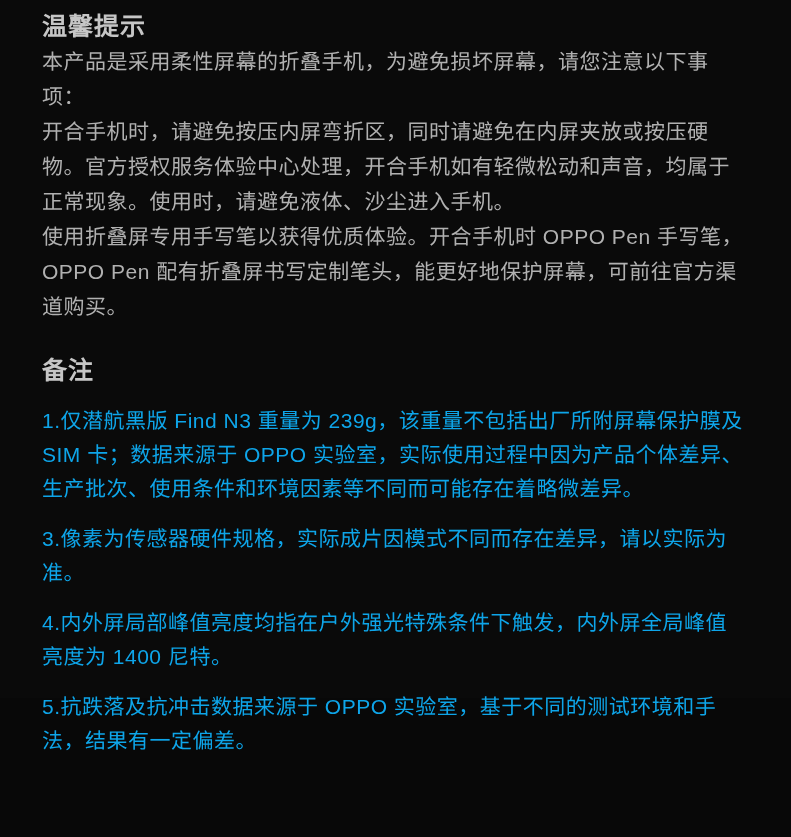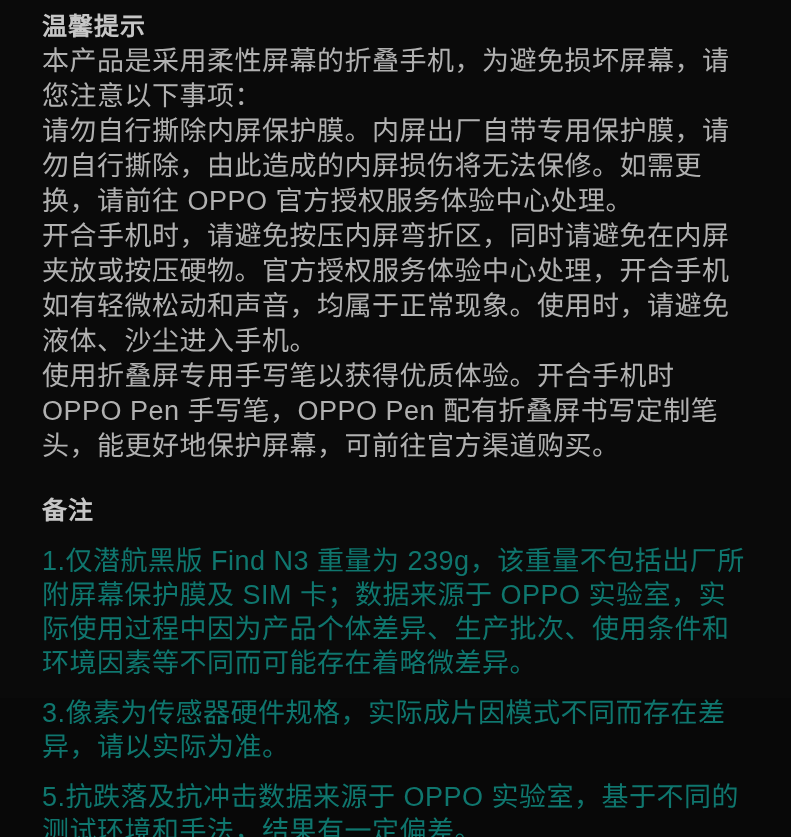--- a/index.html
+++ b/index.html
@@ -25,58 +25,58 @@
     padding: 0;
     font-size: 25px;
     font-weight: 700;
     line-height: 36px;
     color: #c6c6c6;
     letter-spacing: 1px;
   }
   .body-text {
     margin: 0;
     padding: 0;
-    font-size: 27px;
+    font-size: 21px;
     font-weight: 400;
     line-height: 35px;
     color: #b1b1b1;
     letter-spacing: 0.5px;
     text-align: left;
     word-break: break-word;
     overflow-wrap: break-word;
   }
   .tips-section .body-text {
     line-height: 35px;
   }
   .notes-section {
     margin-top: 28px;
   }
   .notes-section .section-title {
     margin-bottom: 12px;
   }
   .notes-section .body-text {
     line-height: 34px;
-    color: #0f766e;
+    color: #0ea5e9;
     margin-top: 16px;
   }
 </style>
 </head>
 <body>
 
 <div class="page">
 
   <section class="tips-section">
     <h2 class="section-title">温馨提示</h2>
     <p class="body-text">本产品是采用柔性屏幕的折叠手机，为避免损坏屏幕，请您注意以下事项：</p>
-    <p class="body-text">请勿自行撕除内屏保护膜。内屏出厂自带专用保护膜，请勿自行撕除，由此造成的内屏损伤将无法保修。如需更换，请前往 OPPO 官方授权服务体验中心处理。</p>
     <p class="body-text">开合手机时，请避免按压内屏弯折区，同时请避免在内屏夹放或按压硬物。官方授权服务体验中心处理，开合手机如有轻微松动和声音，均属于正常现象。使用时，请避免液体、沙尘进入手机。</p>
     <p class="body-text">使用折叠屏专用手写笔以获得优质体验。开合手机时 OPPO Pen 手写笔，OPPO Pen 配有折叠屏书写定制笔头，能更好地保护屏幕，可前往官方渠道购买。</p>
   </section>
 
   <section class="notes-section">
     <h2 class="section-title">备注</h2>
     <p class="body-text">1.仅潜航黑版 Find N3 重量为 239g，该重量不包括出厂所附屏幕保护膜及 SIM 卡；数据来源于 OPPO 实验室，实际使用过程中因为产品个体差异、生产批次、使用条件和环境因素等不同而可能存在着略微差异。</p>
     <p class="body-text">3.像素为传感器硬件规格，实际成片因模式不同而存在差异，请以实际为准。</p>
+    <p class="body-text">4.内外屏局部峰值亮度均指在户外强光特殊条件下触发，内外屏全局峰值亮度为 1400 尼特。</p>
     <p class="body-text">5.抗跌落及抗冲击数据来源于 OPPO 实验室，基于不同的测试环境和手法，结果有一定偏差。</p>
 
   </section>
 
 </div>
 
 </body></html>

